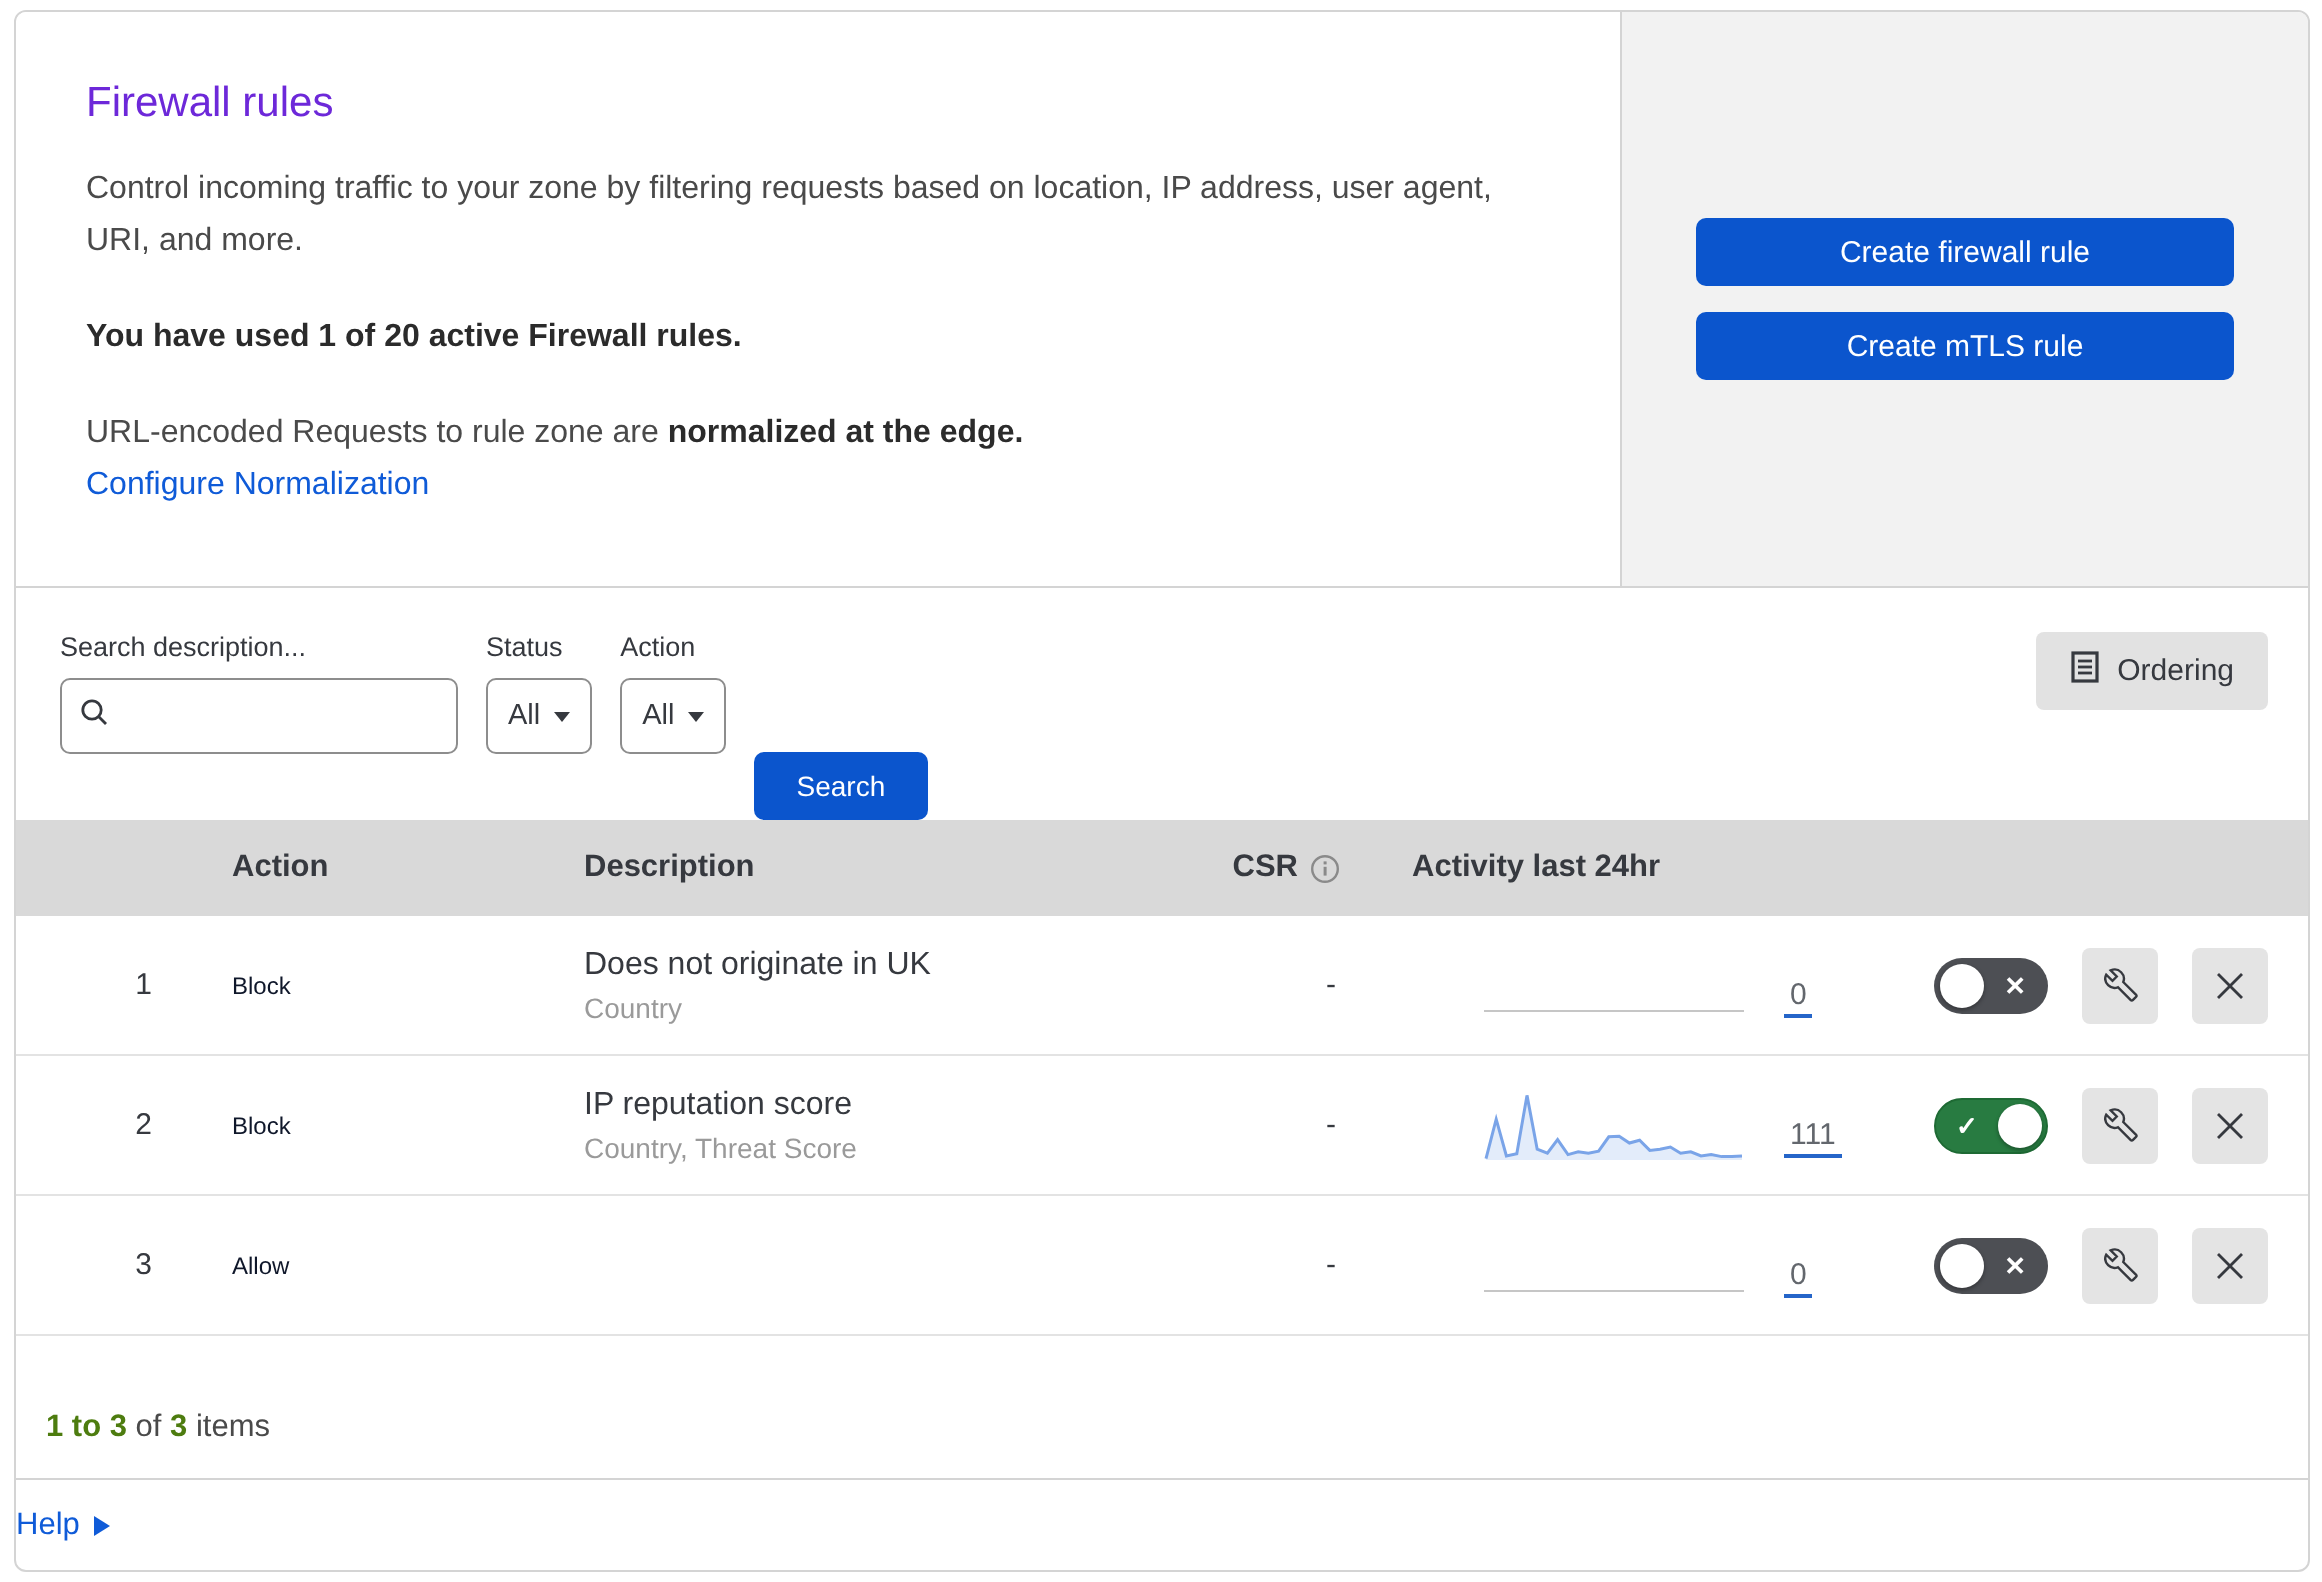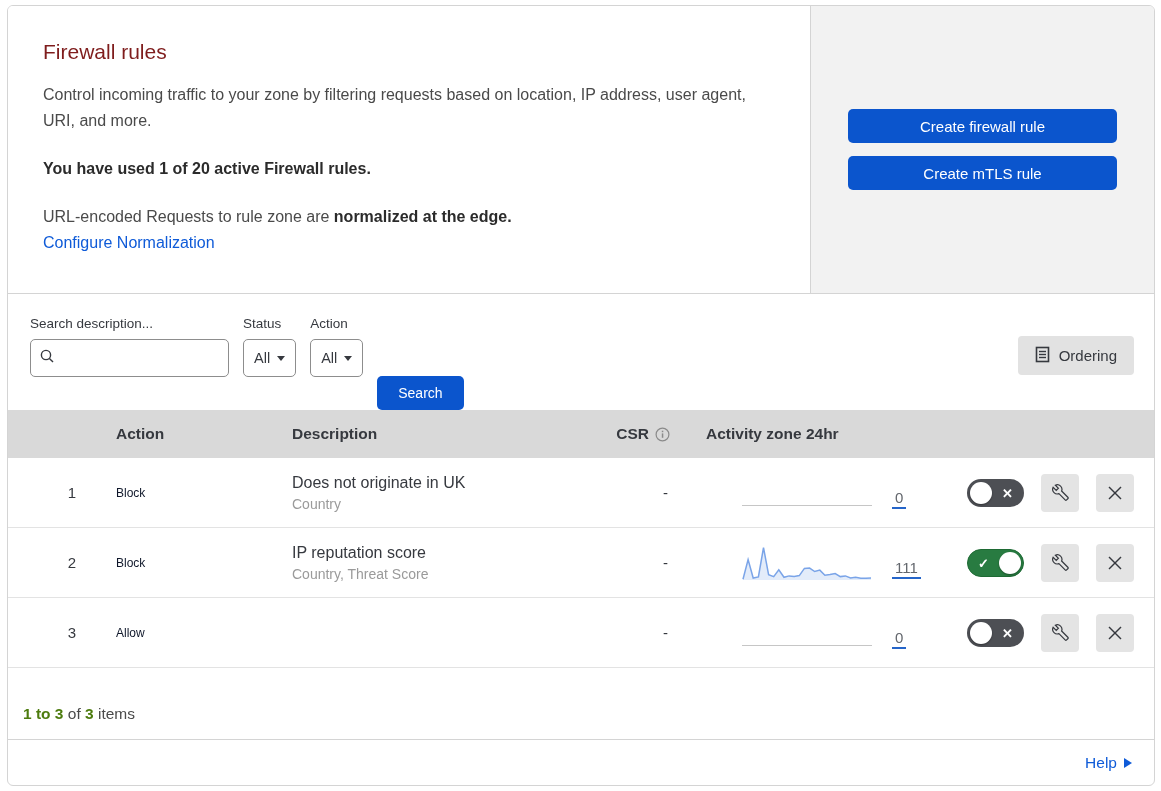--- a/index.html
+++ b/index.html
@@ -15,21 +15,21 @@
     width:1148px; height:781px;
     border:1px solid #d4d4d4;
     border-radius:6px;
     background:#fff;
     overflow:hidden;
     display:flex; flex-direction:column;
   }
   
   .top-section { display:flex; height:288px; border-bottom:1px solid #d4d4d4; flex-shrink:0; }
   .top-left { width:803px; background:#fff; border-right:1px solid #d4d4d4; padding:34px 40px 0 35px; }
-  .page-title { font-size:21px; font-weight:400; color:#7f1d1d; margin-bottom:18px; }
+  .page-title { font-size:21px; font-weight:400; color:#6d28d9; margin-bottom:18px; }
   .page-desc { font-size:16px; color:#4a4a4a; line-height:1.62; max-width:710px; margin-bottom:26px; }
   .usage-line { font-size:16px; font-weight:700; color:#2b2b2b; margin-bottom:30px; }
   .norm-line { font-size:16px; color:#4a4a4a; margin-bottom:8px; }
   .norm-line b { color:#2b2b2b; }
   .link { color:#0f5bd8; font-size:16px; cursor:pointer; }
   .top-right {
     flex:1; background:#f2f2f2;
     display:flex; flex-direction:column; justify-content:center; align-items:flex-end;
     gap:13px; padding:0 37px 0 37px;
   }
@@ -62,21 +62,21 @@
     border-left:4.5px solid transparent; border-right:4.5px solid transparent;
     border-top:5.5px solid #36393f;
   }
   .btn-search {
     height:34px; margin-top:3px; padding:0 21px;
     background:#0b55cd; color:#fff; border:none; border-radius:5px;
     font-family:"Liberation Sans", sans-serif; font-size:14px; cursor:pointer;
   }
   .filter-spacer { flex:1; }
   .btn-ordering {
-    height:39px; margin-top:20px; padding:0 17px;
+    height:39px; padding:0 17px;
     background:#e2e2e2; color:#36393f; border:none; border-radius:4px;
     font-family:"Liberation Sans", sans-serif; font-size:15px; cursor:pointer;
     display:flex; align-items:center; gap:9px;
   }
   
   .tbl-header, .tbl-row {
     display:grid;
     grid-template-columns:84px 190px 310px 90px 230px 1fr;
     align-items:center;
   }
@@ -125,21 +125,21 @@
     color:#36393f; flex-shrink:0;
   }
   .icon-btn svg { display:block; }
   
   .items-footer {
     height:72px; flex-shrink:0; border-bottom:1px solid #d4d4d4;
     display:flex; align-items:flex-end; padding:0 0 16px 15px;
     font-size:15.5px; color:#4a4a4a;
   }
   .items-footer b { color:#4d7c0f; }
-  .help-bar { flex:1; display:flex; align-items:center; justify-content:flex-end; padding-right:22px; }
+  .help-bar { flex:1; display:flex; align-items:center; padding-right:22px; }
   .help-link { color:#0f5bd8; font-size:15.5px; display:flex; align-items:center; gap:7px; cursor:pointer; text-decoration:none; }
   .help-arrow {
     width:0; height:0;
     border-top:5.5px solid transparent; border-bottom:5.5px solid transparent;
     border-left:8px solid #0f5bd8;
   }
   .info-icon { display:inline-flex; }
 </style>
 </head>
 <body>
@@ -211,21 +211,21 @@
     <div class="th c4">
       <span>CSR</span>
       <span class="info-icon">
         <svg width="15" height="15" viewBox="0 0 15 15">
             <circle cx="7.5" cy="7.5" r="6.4" fill="none" stroke="#8a8a8a" stroke-width="1.2"></circle>
             <rect x="6.8" y="6.4" width="1.5" height="4.4" fill="#8a8a8a"></rect>
             <rect x="6.8" y="3.7" width="1.5" height="1.5" fill="#8a8a8a"></rect>
           </svg>
       </span>
     </div>
-    <div class="th c5">Activity zone 24hr</div>
+    <div class="th c5">Activity last 24hr</div>
     <div class="th c6"></div>
   </div>
 
   <div>
       <div class="tbl-row">
         <div class="td-priority">1</div>
         <div class="td-action">Block</div>
         <div class="td-desc">
           <div class="desc-main">Does not originate in UK</div>
           <div class="desc-sub">Country</div>

